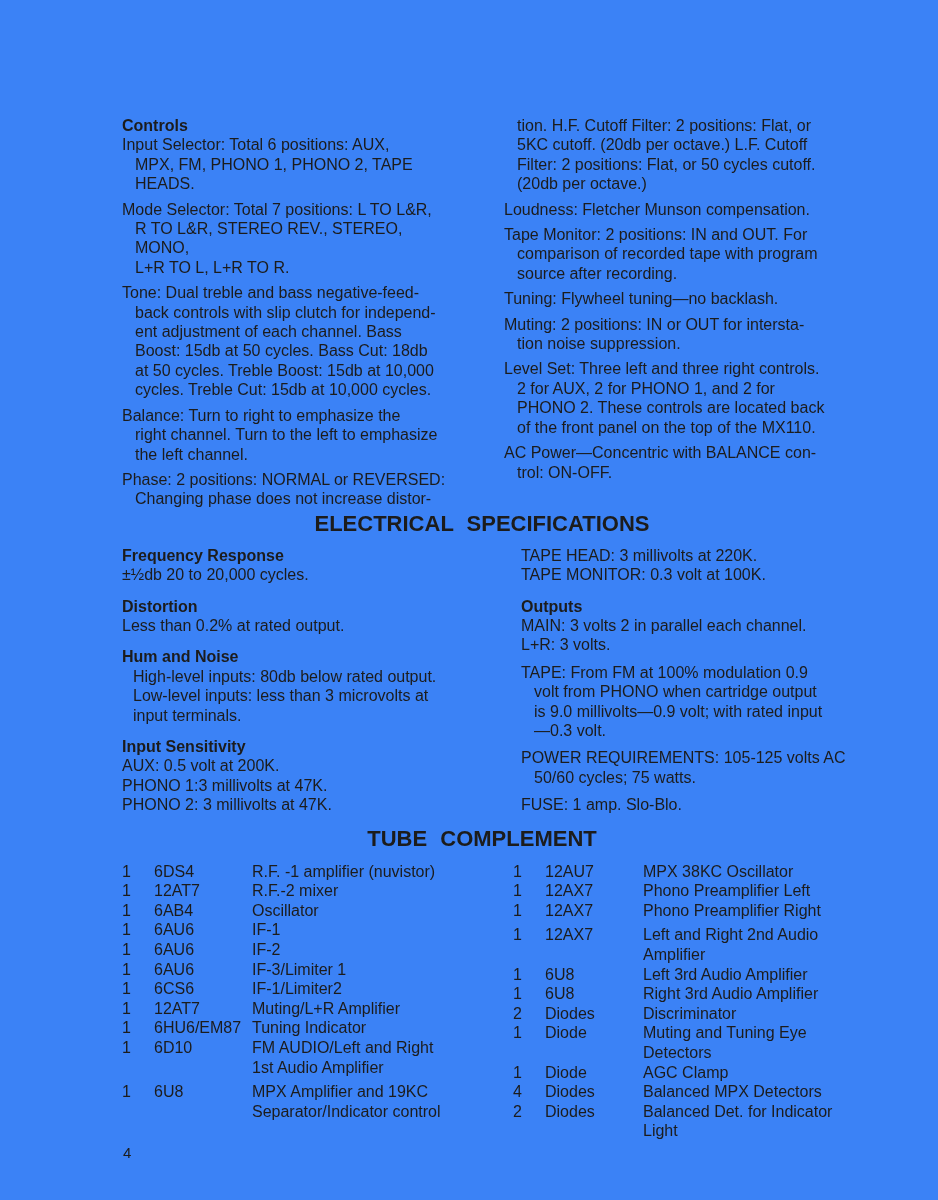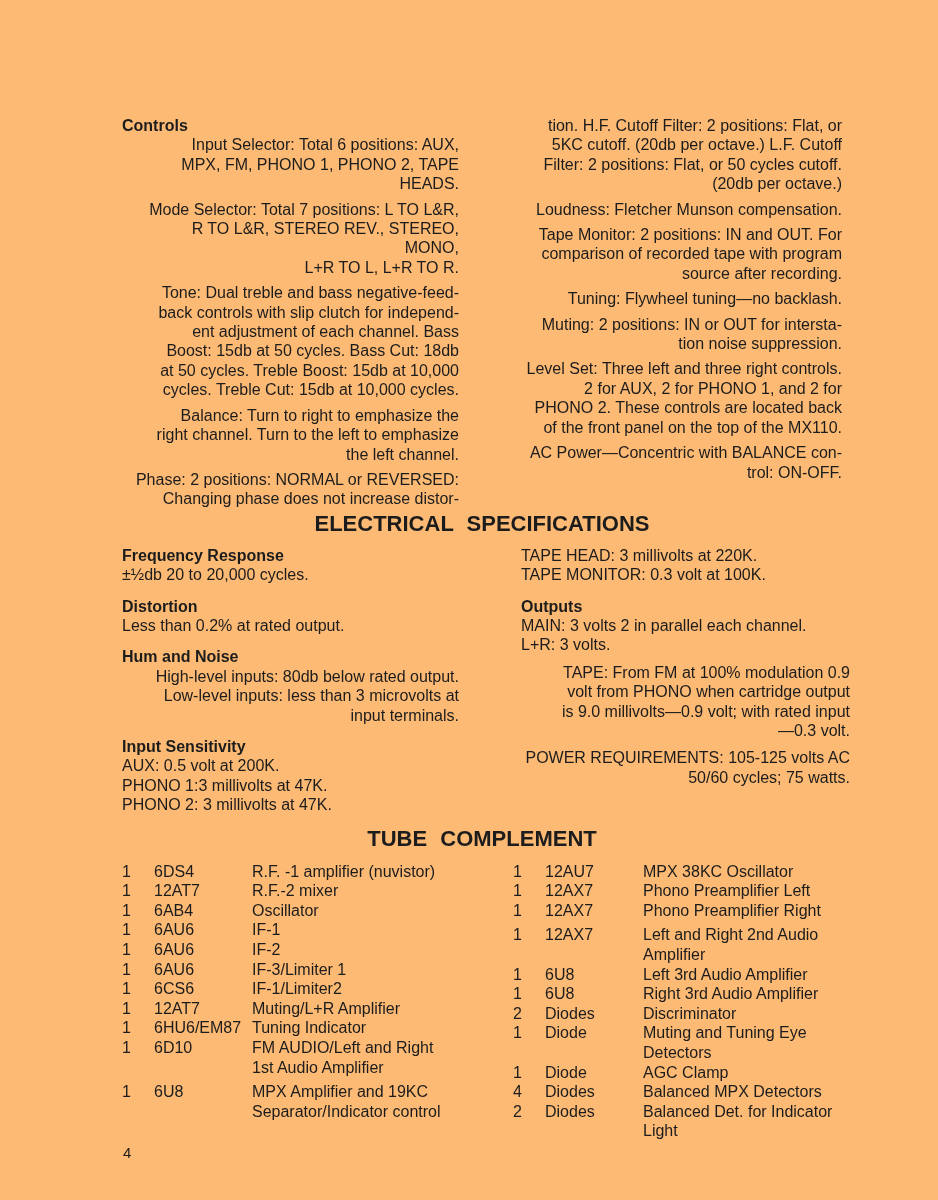--- a/index.html
+++ b/index.html
@@ -1,31 +1,31 @@
 <!DOCTYPE html>
 <html><head>
 <meta charset="utf-8">
 <style>
   * { box-sizing: border-box; }
   html,body { margin:0; padding:0; background:#ffffff; }
   .page {
     width:938px; height:1200px; position:relative; overflow:hidden;
-    background:#fdba74; color:#1c1c1c;
+    background:#3b82f6; color:#1c1c1c;
     font-family:"Liberation Sans","DejaVu Sans",sans-serif;
   }
   .content { position:absolute; left:122px; top:116px; width:720px; }
   .cols { display:flex; align-items:flex-start; }
   .col-l { flex:0 0 337px; width:337px; }
   .col-r { flex:0 0 341px; width:341px; margin-left:42px; }
   .ctrl-pad { padding-left:3px; }
   .specs-pad { padding-left:12px; }
   .subhead { font-weight:700; font-size:16px; line-height:19.4px; }
   .para {
     font-size:16px; line-height:19.4px; white-space:pre-line;
-    padding-left:13px; text-indent:-13px; margin:0 0 6px 0;text-align:right;
+    padding-left:13px; text-indent:-13px; margin:0 0 6px 0;
   }
   .para.cont { text-indent:0; }
   .para.last { margin-bottom:0; }
   .line { font-size:16px; line-height:19.4px; white-space:pre-line; }
   .center-head {
     text-align:center; font-weight:700; font-size:22px;
     line-height:20px; word-spacing:7px;
   }
   .head-elec { margin-top:5px; }
   .head-tube { margin-top:14px; }
@@ -127,20 +127,23 @@
         <div class="block tight">
           <div class="para last">TAPE: From FM at 100% modulation 0.9
 volt from PHONO when cartridge output
 is 9.0 millivolts—0.9 volt; with rated input
 —0.3 volt.</div>
         </div>
         <div class="block tight">
           <div class="para last">POWER REQUIREMENTS: 105-125 volts AC
 50/60 cycles; 75 watts.</div>
         </div>
+        <div class="block last">
+          <div class="para last">FUSE: 1 amp. Slo-Blo.</div>
+        </div>
       </div>
     </div>
 
     <div class="center-head head-tube">TUBE COMPLEMENT</div>
 
     <div class="cols tubes">
       <div class="col-l">
         <div class="trow">
           <span class="tq">1</span>
           <span class="tn">6DS4</span>

